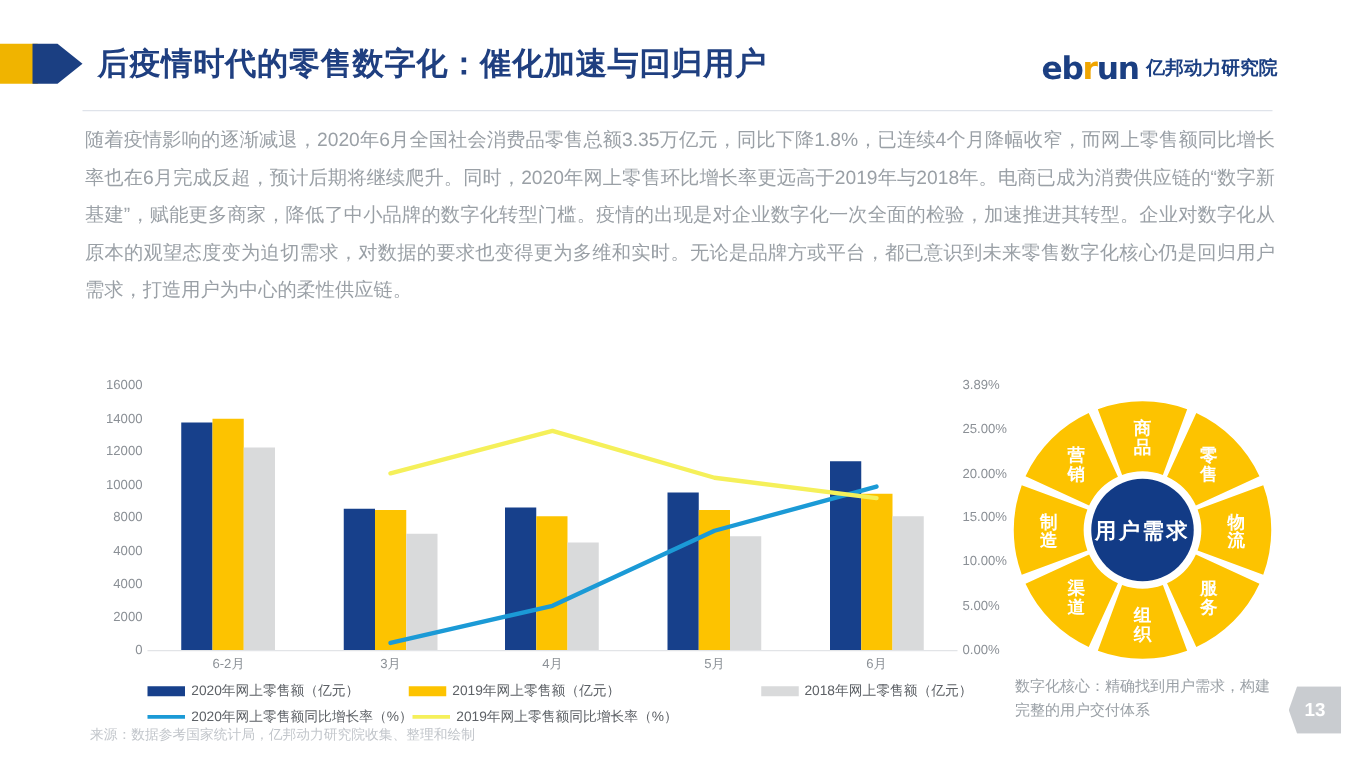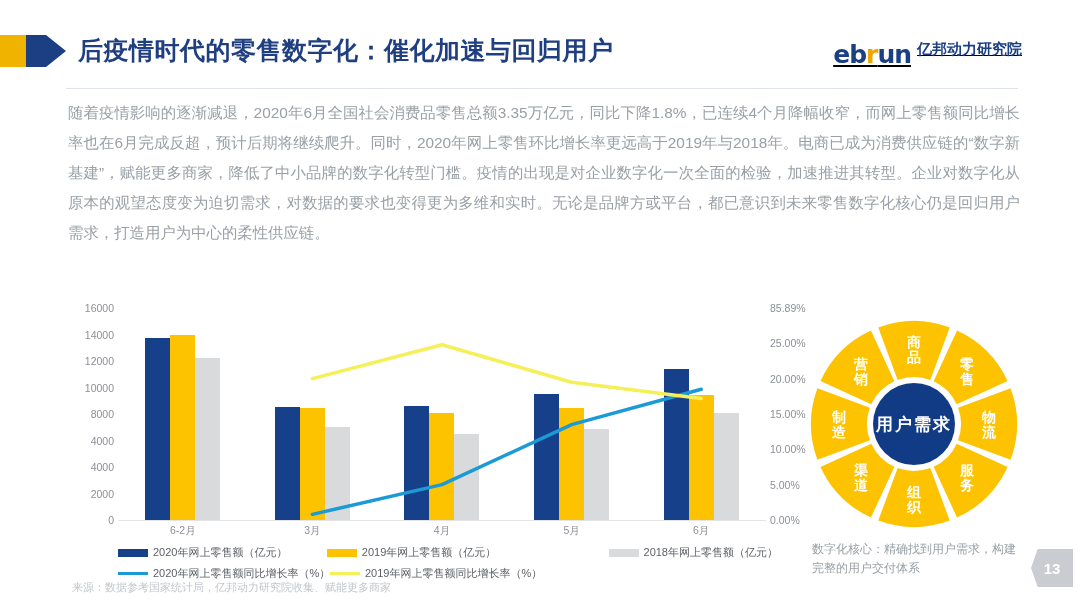--- a/index.html
+++ b/index.html
@@ -10,21 +10,21 @@
     overflow:hidden;position:relative;
   }
   
   .header{position:absolute;left:0;top:0;width:1080px;height:88px;}
   .arrow-mark{position:absolute;left:0;top:31px;width:70px;height:40px;}
   .page-title{
     position:absolute;left:78px;top:34px;
     font-size:25px;font-weight:bold;color:#1f3f80;
     letter-spacing:.5px;white-space:nowrap;
   }
-  .logo{position:absolute;right:58px;top:40px;display:flex;align-items:flex-start;text-decoration:underline;}
+  .logo{position:absolute;right:58px;top:40px;display:flex;align-items:center;}
   .logo-en{font-size:25px;font-weight:bold;color:#1b3f82;font-family:"DejaVu Sans",sans-serif;letter-spacing:-1px;}
   .logo-en .hl{color:#f0a500;}
   .logo-cn{font-size:15px;font-weight:bold;color:#1b3f82;margin-left:6px;letter-spacing:0px;}
   .header-rule{position:absolute;left:66px;top:88px;width:952px;height:1px;background:#dfe3ea;}
   
   .bodytext{
     position:absolute;left:68px;top:98px;width:952px;
     font-size:15.4px;line-height:30px;color:#9aa0a6;
     text-align:justify;text-justify:inter-ideograph;
   }
@@ -101,21 +101,21 @@
       <span style="top: 34.5px;">14000</span>
       <span style="top: 8px;">16000</span>
     </div>
   <div class="yaxis-right">
       <span style="top: 220px;">0.00%</span>
       <span style="top: 184.667px;">5.00%</span>
       <span style="top: 149.333px;">10.00%</span>
       <span style="top: 114px;">15.00%</span>
       <span style="top: 78.6667px;">20.00%</span>
       <span style="top: 43.3333px;">25.00%</span>
-      <span style="top: 8px;">85.89%</span>
+      <span style="top: 8px;">3.89%</span>
     </div>
   <div class="axis-line"></div>
   <div class="plot">
     <div class="bars">
         <div class="bargroup">
           <div class="bar c2020" style="height: 181.525px;"></div>
           <div class="bar c2019" style="height: 185.5px;"></div>
           <div class="bar c2018" style="height: 161.65px;"></div>
         </div>
         <div class="bargroup">
@@ -172,21 +172,21 @@
         <span class="swatch line" style="background:#1b9ad6"></span>
         <span>2020年网上零售额同比增长率（%）</span>
       </div>
       <div class="legend-item">
         <span class="swatch line" style="background:#f5f05a"></span>
         <span>2019年网上零售额同比增长率（%）</span>
       </div>
     </div>
   </div>
 </div>
-<div class="src">来源：数据参考国家统计局，亿邦动力研究院收集、赋能更多商家</div>
+<div class="src">来源：数据参考国家统计局，亿邦动力研究院收集、整理和绘制</div>
 
 <div class="donut-wrap">
   <svg viewBox="0 0 212 212" width="212" height="212">
       <path d="M70.26562788795465,9.39743973497454 A103,103 0 0 1 141.73437211204535,9.397439734974554 L122.30597562394303,61.919220073240815 A47,47 0 0 0 89.69402437605697,61.91922007324081 Z" fill="#fdc300"></path>
       <text x="106" y="31" text-anchor="middle" fill="#ffffff" font-size="14" font-weight="bold" font-family="&quot;Liberation Sans&quot;, sans-serif"><tspan x="106" dy="-2">商</tspan><tspan x="106" dy="15">品</tspan></text>
       <path d="M149.0403086015109,12.423657714747662 A103,103 0 0 1 199.57634228525234,62.95969139848909 L148.6998843437559,86.36024753134939 A47,47 0 0 0 125.63975246865061,63.30011565624408 Z" fill="#fdc300"></path>
       <text x="159.03300858899107" y="52.96699141100894" text-anchor="middle" fill="#ffffff" font-size="14" font-weight="bold" font-family="&quot;Liberation Sans&quot;, sans-serif"><tspan x="159.03300858899107" dy="-2">零</tspan><tspan x="159.03300858899107" dy="15">售</tspan></text>
       <path d="M202.60256026502546,70.26562788795465 A103,103 0 0 1 202.60256026502546,141.73437211204535 L150.0807799267592,122.30597562394303 A47,47 0 0 0 150.0807799267592,89.69402437605697 Z" fill="#fdc300"></path>
       <text x="181" y="106" text-anchor="middle" fill="#ffffff" font-size="14" font-weight="bold" font-family="&quot;Liberation Sans&quot;, sans-serif"><tspan x="181" dy="-2">物</tspan><tspan x="181" dy="15">流</tspan></text>
       <path d="M199.57634228525234,149.0403086015109 A103,103 0 0 1 149.0403086015109,199.57634228525234 L125.6397524686506,148.6998843437559 A47,47 0 0 0 148.6998843437559,125.63975246865061 Z" fill="#fdc300"></path>

